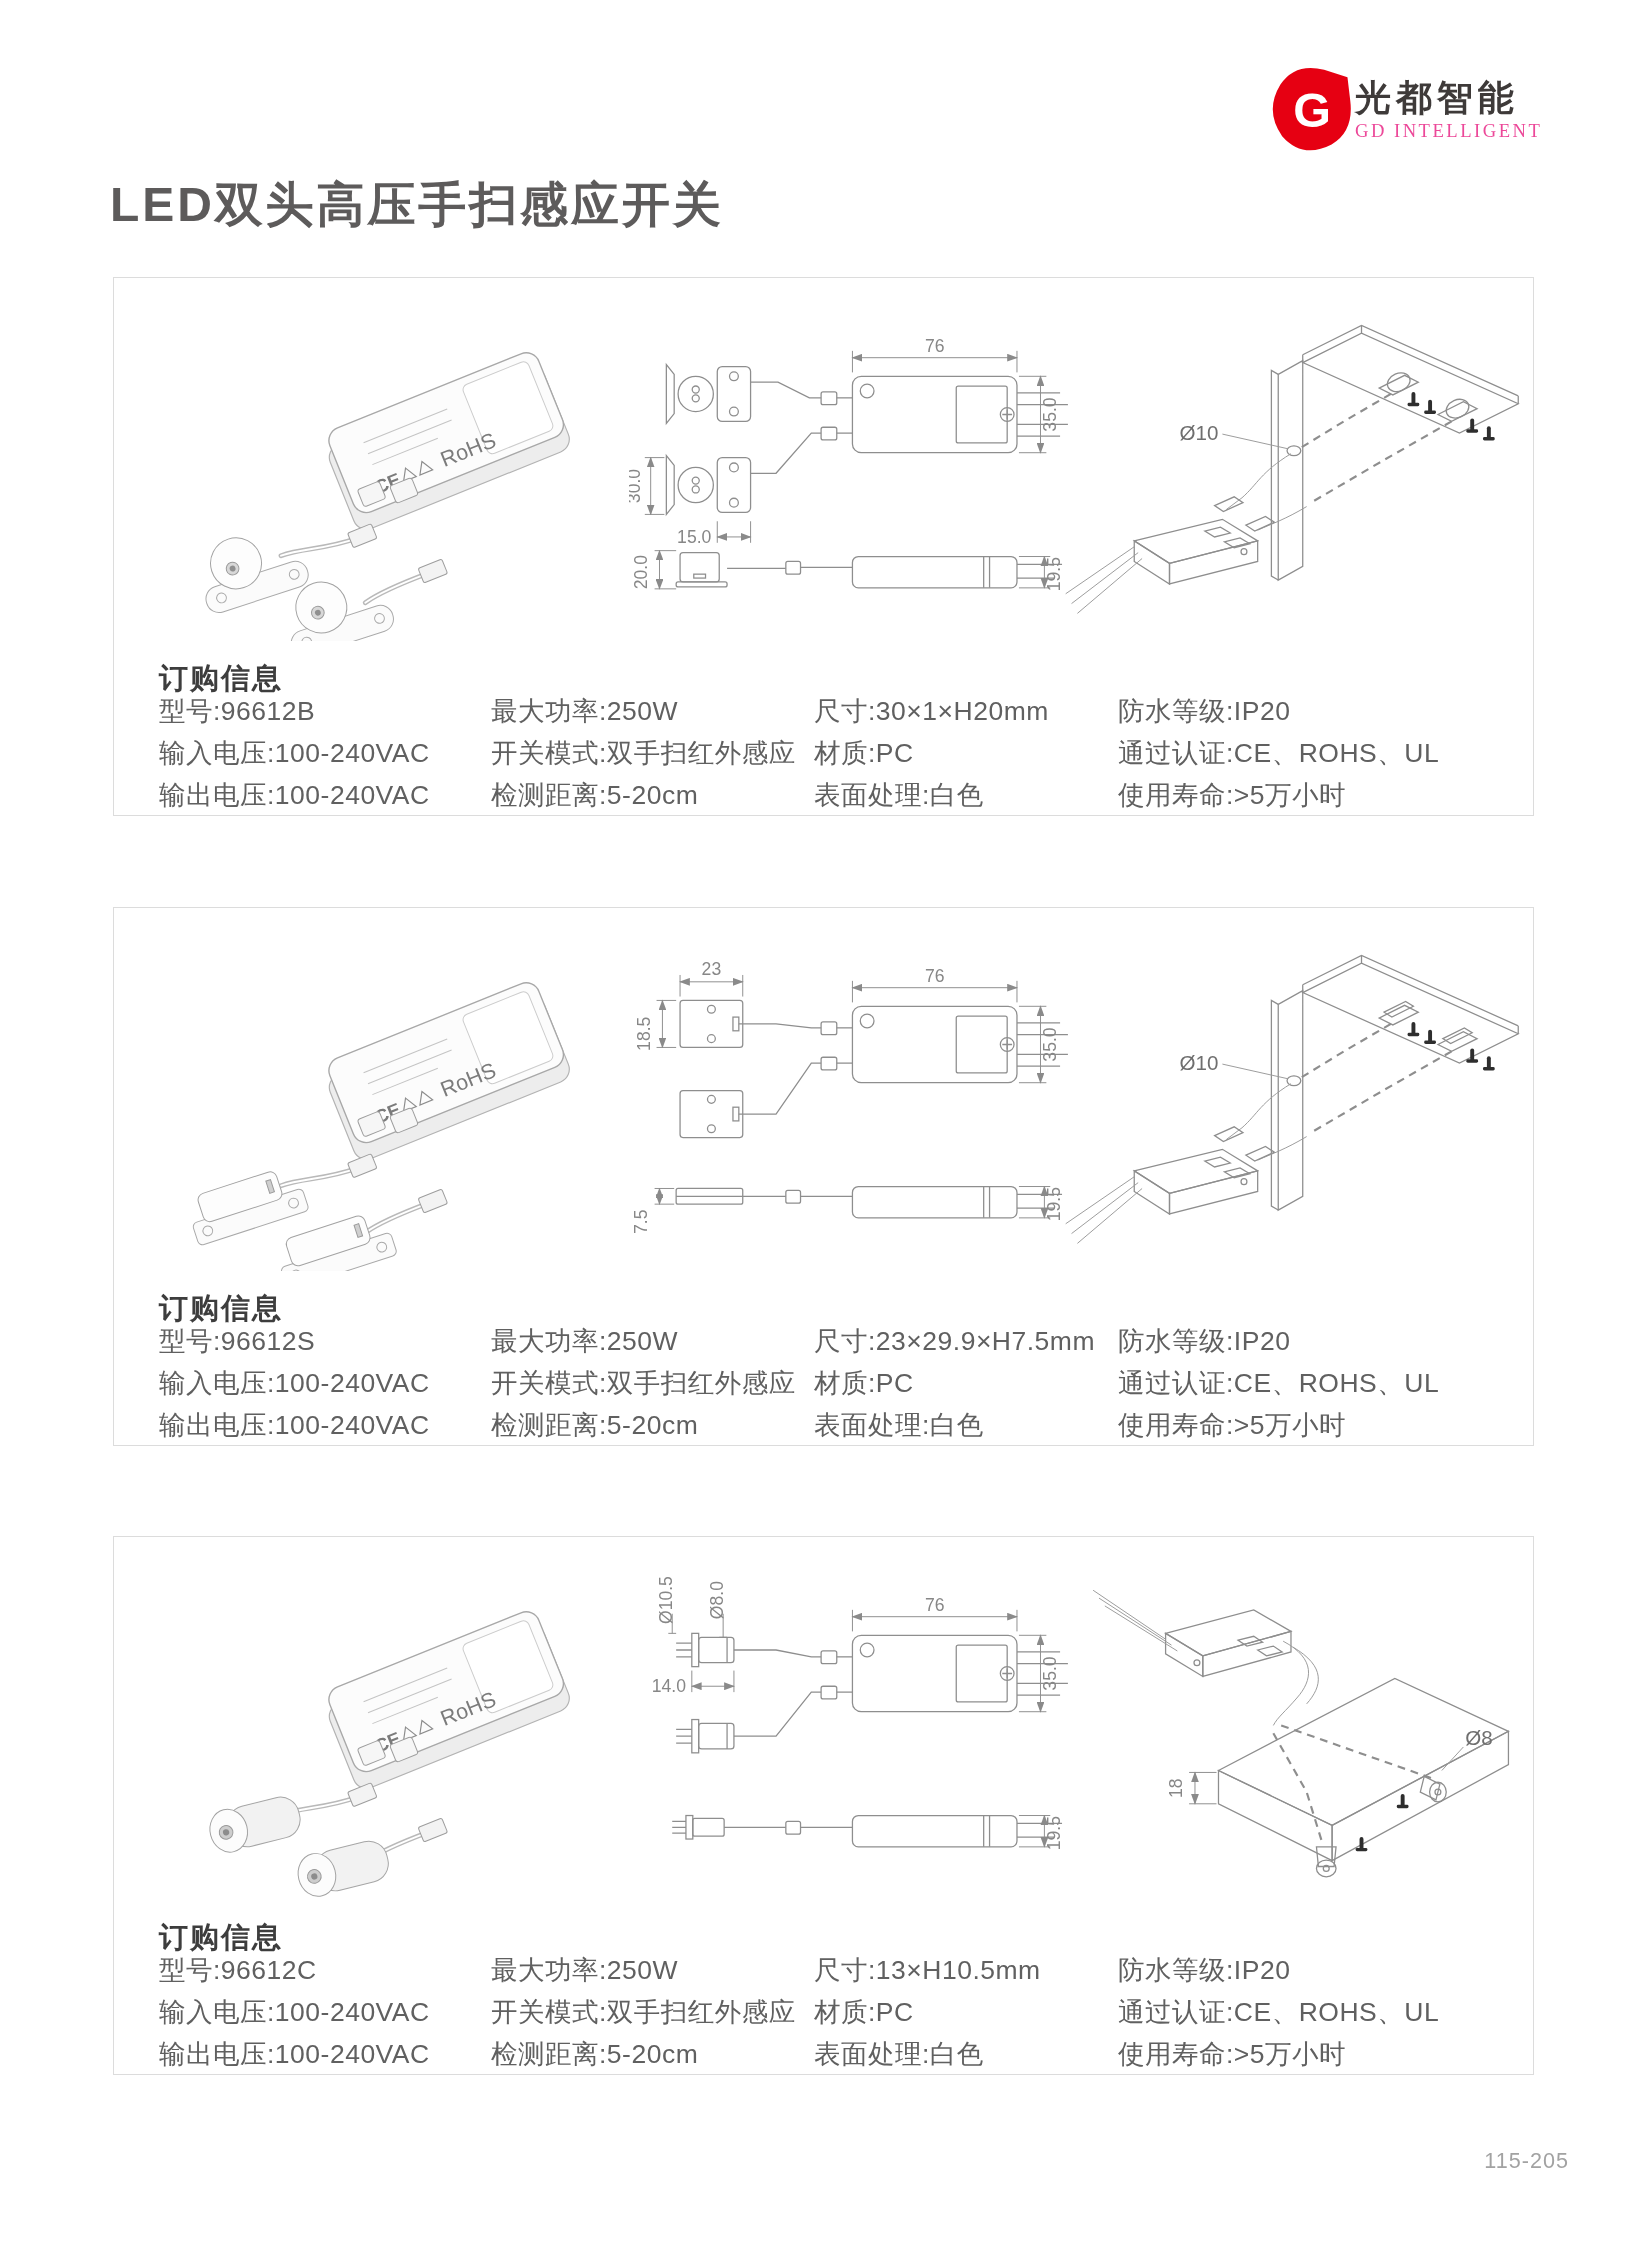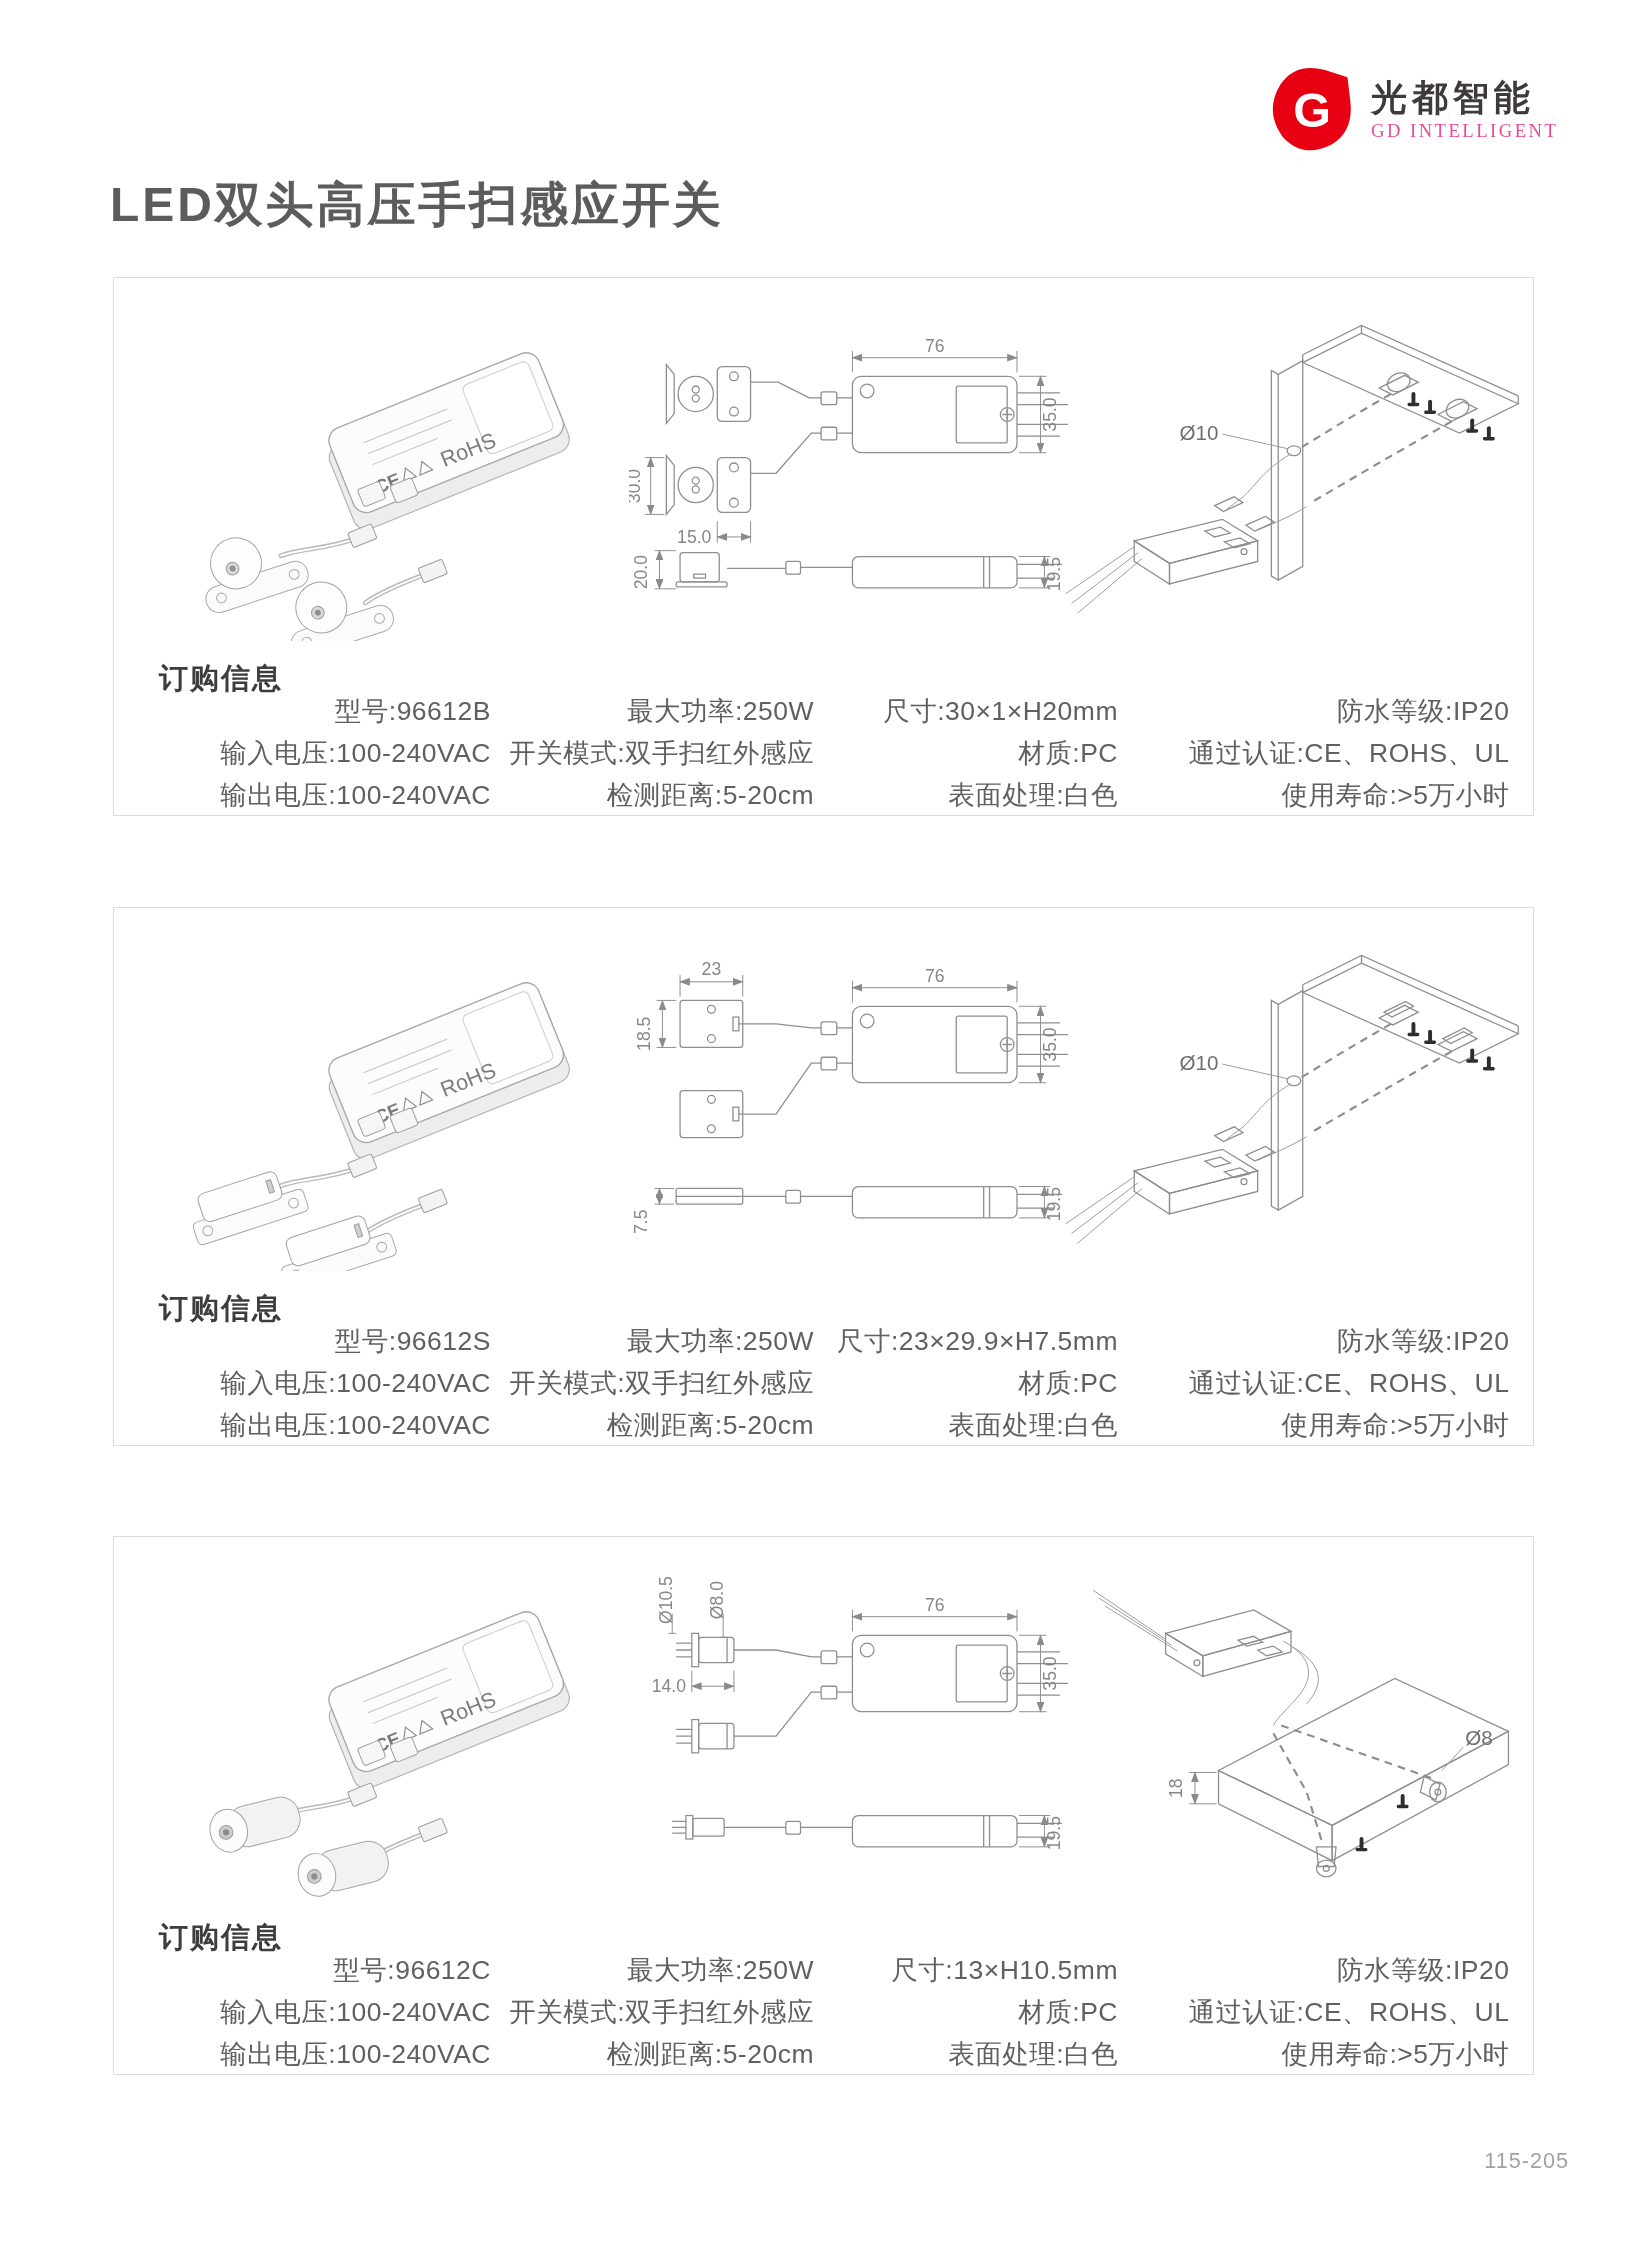--- a/index.html
+++ b/index.html
@@ -4,21 +4,21 @@
 <style>
   * { margin:0; padding:0; box-sizing:border-box; }
   html,body { background:#ffffff; }
   body {
     width:1645px; height:2247px; position:relative;
     font-family:"Liberation Sans", sans-serif; color:#5c5c5c; overflow:hidden;
   }
   
   .logo { position:absolute; left:1270px; top:65px; display:flex; align-items:center; }
   .logo-icon { width:84px; height:90px; }
-  .logo-text { margin-left:17px; }
+  .logo-text { margin-left:1px; }
   .logo-cn { font-size:36px; font-weight:bold; color:#3e3a39; letter-spacing:4.9px; line-height:1.1; }
   .logo-en { font-size:18.6px; font-family:"Liberation Serif", serif; color:#ec4899; letter-spacing:2.5px; margin-top:2.9px; }
   .page-title {
     position:absolute; left:110px; top:173px; font-size:48px; font-weight:700;
     color:#5d5b5b; letter-spacing:2.9px;
   }
   
   .panel {
     position:absolute; left:113px; width:1421px; height:539px;
     border:1px solid #dcdcdc; background:#fff;
@@ -28,21 +28,21 @@
   .dim-svg     { position:absolute; left:515px; top:17.6px; }
   .install-svg { position:absolute; left:936px; top:5.9px; }
   .order-heading {
     position:absolute; left:45px; top:381px; font-size:29px; font-weight:bold;
     color:#3d3d3d; letter-spacing:2px;
   }
   .specs {
     position:absolute; left:45px; top:412px; right:23.5px;
     display:grid; grid-template-columns:332px 323px 304px 1fr;
   }
-  .spec-col { display:flex; flex-direction:column;text-align:right; }
+  .spec-col { display:flex; flex-direction:column; }
   .spec { font-size:26.5px; line-height:42px; color:#606060; letter-spacing:0.5px; white-space:nowrap; }
   
   .page-number { position:absolute; right:76px; top:2148px; font-size:21.6px; color:#a2a2a2; letter-spacing:1px; }
   
   svg .ln   { stroke:#8e8e8e; stroke-width:1.3; fill:none; }
   svg .lnt  { stroke:#9b9b9b; stroke-width:1; fill:none; }
   svg .dimln{ stroke:#8e8e8e; stroke-width:1; fill:none; }
   svg .dimtx{ font-family:"Liberation Sans",sans-serif; font-size:18px; fill:#878787; }
   svg .lbltx{ font-family:"Liberation Sans",sans-serif; font-size:21px; fill:#6f6f6f; }
   svg .rln  { stroke:#a8a8a8; stroke-width:1.4; fill:#fcfcfc; }

